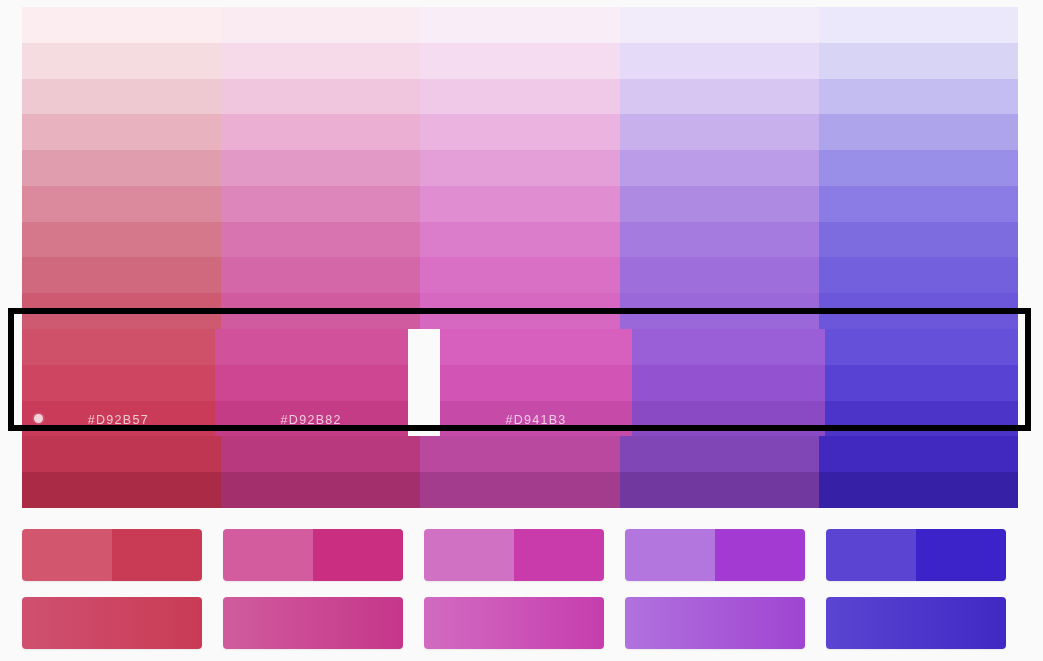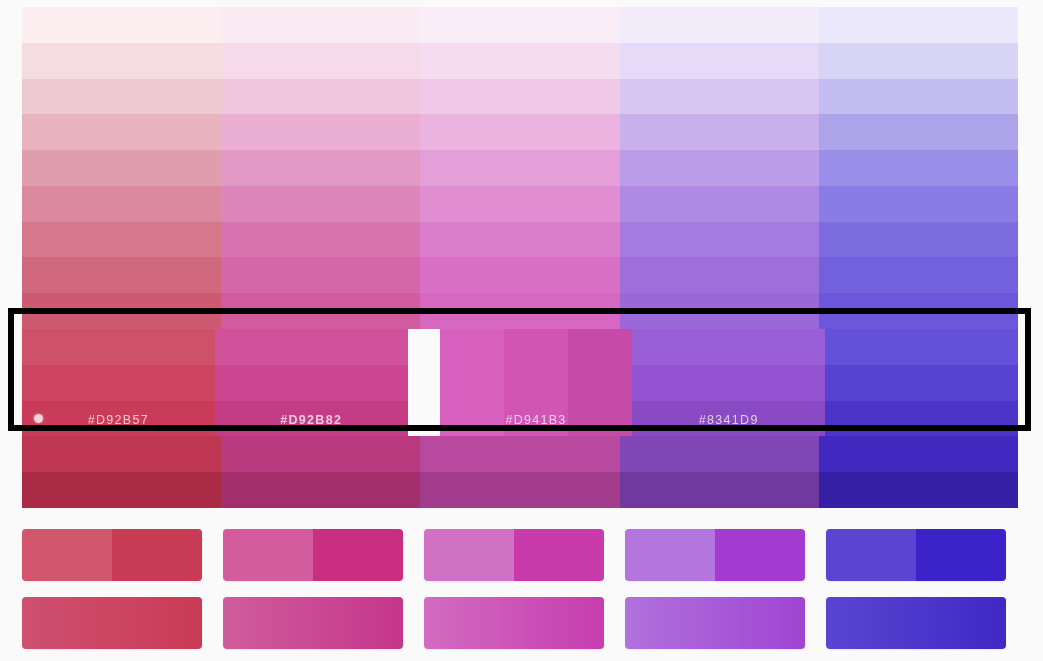--- a/index.html
+++ b/index.html
@@ -188,37 +188,36 @@
         <div class="grid-cell" style="background: rgb(108, 87, 219);"></div>
       </div>
       <div class="grid-row base-row">
         <div class="grid-cell" style="display: flex; flex-direction: column;">
           <div style="flex: 1 1 0px; background: rgb(206, 80, 105);"></div>
           <div style="flex: 1 1 0px; background: rgb(206, 69, 98);"></div>
           <div style="flex: 1 1 0px; background: rgb(201, 59, 89);"></div>
           <span class="active-dot"></span>
           <span class="hex-label">#D92B57</span>
         </div>
-        <div class="grid-cell" style="display: flex; flex-direction: column; font-weight: bold;">
+        <div class="grid-cell" style="display: flex; flex-direction: column;">
           <div style="flex: 1 1 0px; background: rgb(209, 82, 154);"></div>
           <div style="flex: 1 1 0px; background: rgb(206, 69, 145);"></div>
           <div style="flex: 1 1 0px; background: rgb(196, 60, 133);"></div>
           <span class="hex-label">#D92B82</span>
         </div>
-        <div class="grid-cell" style="display: flex;  margin-left: 32px;">
+        <div class="grid-cell" style="display: flex; flex-direction: column; margin-left: 32px;">
           <div style="flex: 1 1 0px; background: rgb(215, 95, 189);"></div>
           <div style="flex: 1 1 0px; background: rgb(210, 84, 181);"></div>
           <div style="flex: 1 1 0px; background: rgb(198, 75, 169);"></div>
           <span class="hex-label">#D941B3</span>
         </div>
         <div class="grid-cell" style="display: flex; flex-direction: column;">
           <div style="flex: 1 1 0px; background: rgb(154, 95, 215);"></div>
           <div style="flex: 1 1 0px; background: rgb(147, 83, 208);"></div>
           <div style="flex: 1 1 0px; background: rgb(138, 74, 196);"></div>
-          <span class="hex-label">#8341D9</span>
         </div>
         <div class="grid-cell" style="display: flex; flex-direction: column;">
           <div style="flex: 1 1 0px; background: rgb(100, 80, 217);"></div>
           <div style="flex: 1 1 0px; background: rgb(88, 66, 212);"></div>
           <div style="flex: 1 1 0px; background: rgb(76, 52, 200);"></div>
         </div>
       </div>
       <div class="grid-row">
         <div class="grid-cell" style="background: rgb(190, 54, 82);"></div>
         <div class="grid-cell" style="background: rgb(184, 57, 125);"></div>

